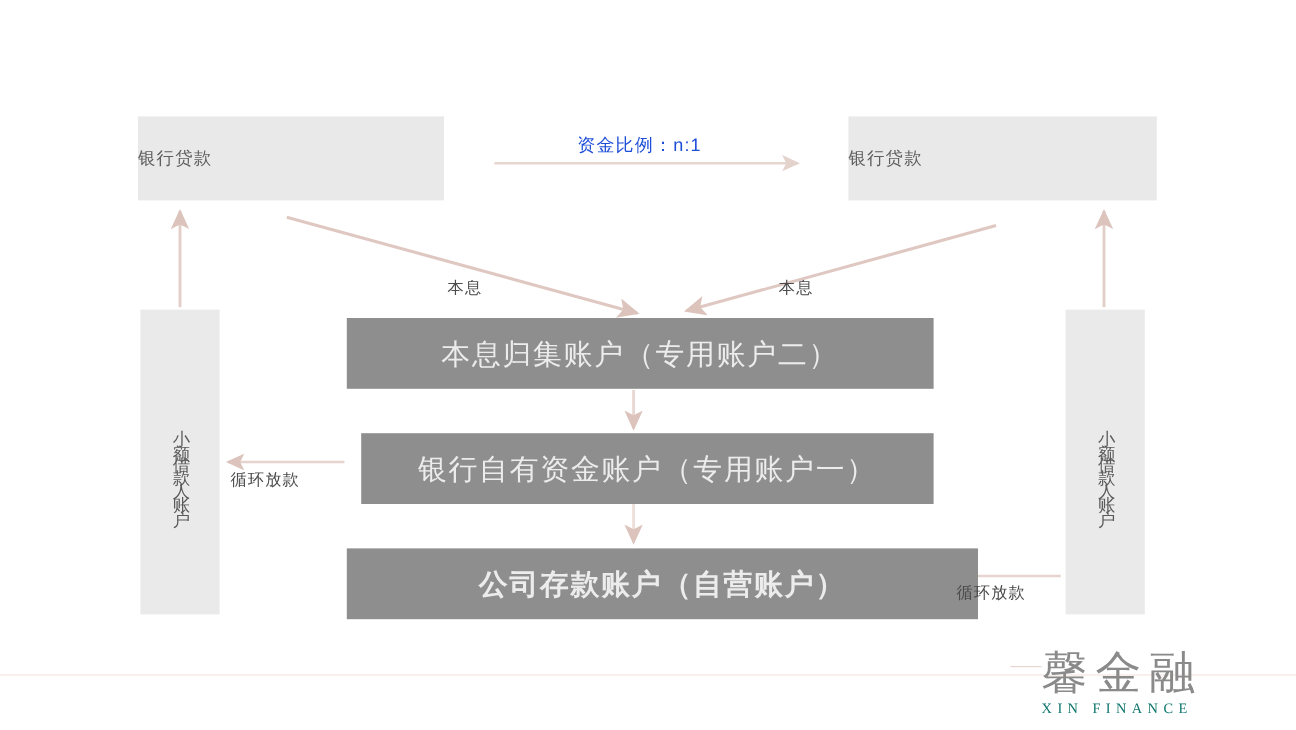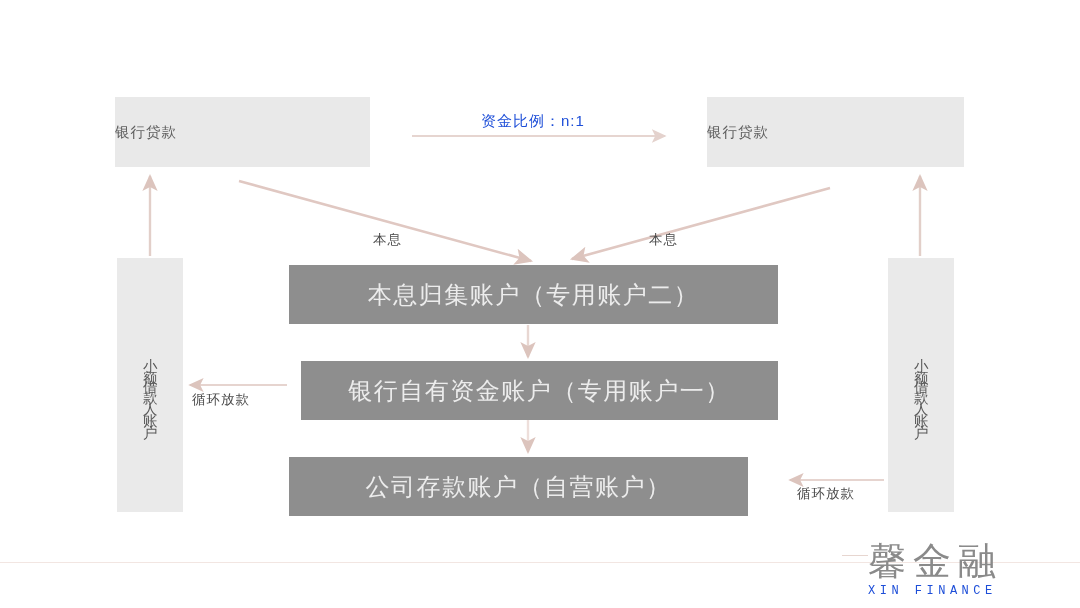--- a/index.html
+++ b/index.html
@@ -92,23 +92,23 @@
   }
   .brand .cn {
     font-family: "DejaVu Serif", "Liberation Serif", serif;
     font-size: 38px;
     color: #8a8a8a;
     letter-spacing: 7px;
     line-height: 1.05;
     white-space: nowrap;
   }
   .brand .en {
-    font-family: Liberation Mono, monospace;
+    font-family: Liberation Serif, serif;
     font-size: 12px;
-    color: #1d4ed8;
+    color: #0f766e;
     letter-spacing: 4.5px;
     margin-top: 2px;
     white-space: nowrap;
   }
   .brand-dash {
     position: absolute;
     right: 212px;
     bottom: 52px;
     width: 26px;
     height: 1px;
@@ -184,21 +184,21 @@
   </div>
 
   <div class="darkbox" style="left:289px; top:265px; width:489px; height:59px;">
     <span>本息归集账户（专用账户二）</span>
   </div>
 
   <div class="darkbox" style="left:289px; top:361px; width:477px; height:59px;margin-left:12px;">
     <span>银行自有资金账户（专用账户一）</span>
   </div>
 
-  <div class="darkbox" style="left:289px; top:457px; width:459px; height:59px;">
+  <div class="darkbox" style="left:289px; top:457px; width:526px; height:59px;font-weight:bold;">
     <span>公司存款账户（自营账户）</span>
   </div>
 
   <div class="ratio-label" style="left:481px; top:112px;">资金比例：n:1</div>
 
   <div class="edge-label" style="left:373px; top:199px;">本息</div>
 
   <div class="edge-label" style="left:649px; top:199px;">本息</div>
 
   <div class="edge-label" style="left:192px; top:359px;">循环放款</div>

